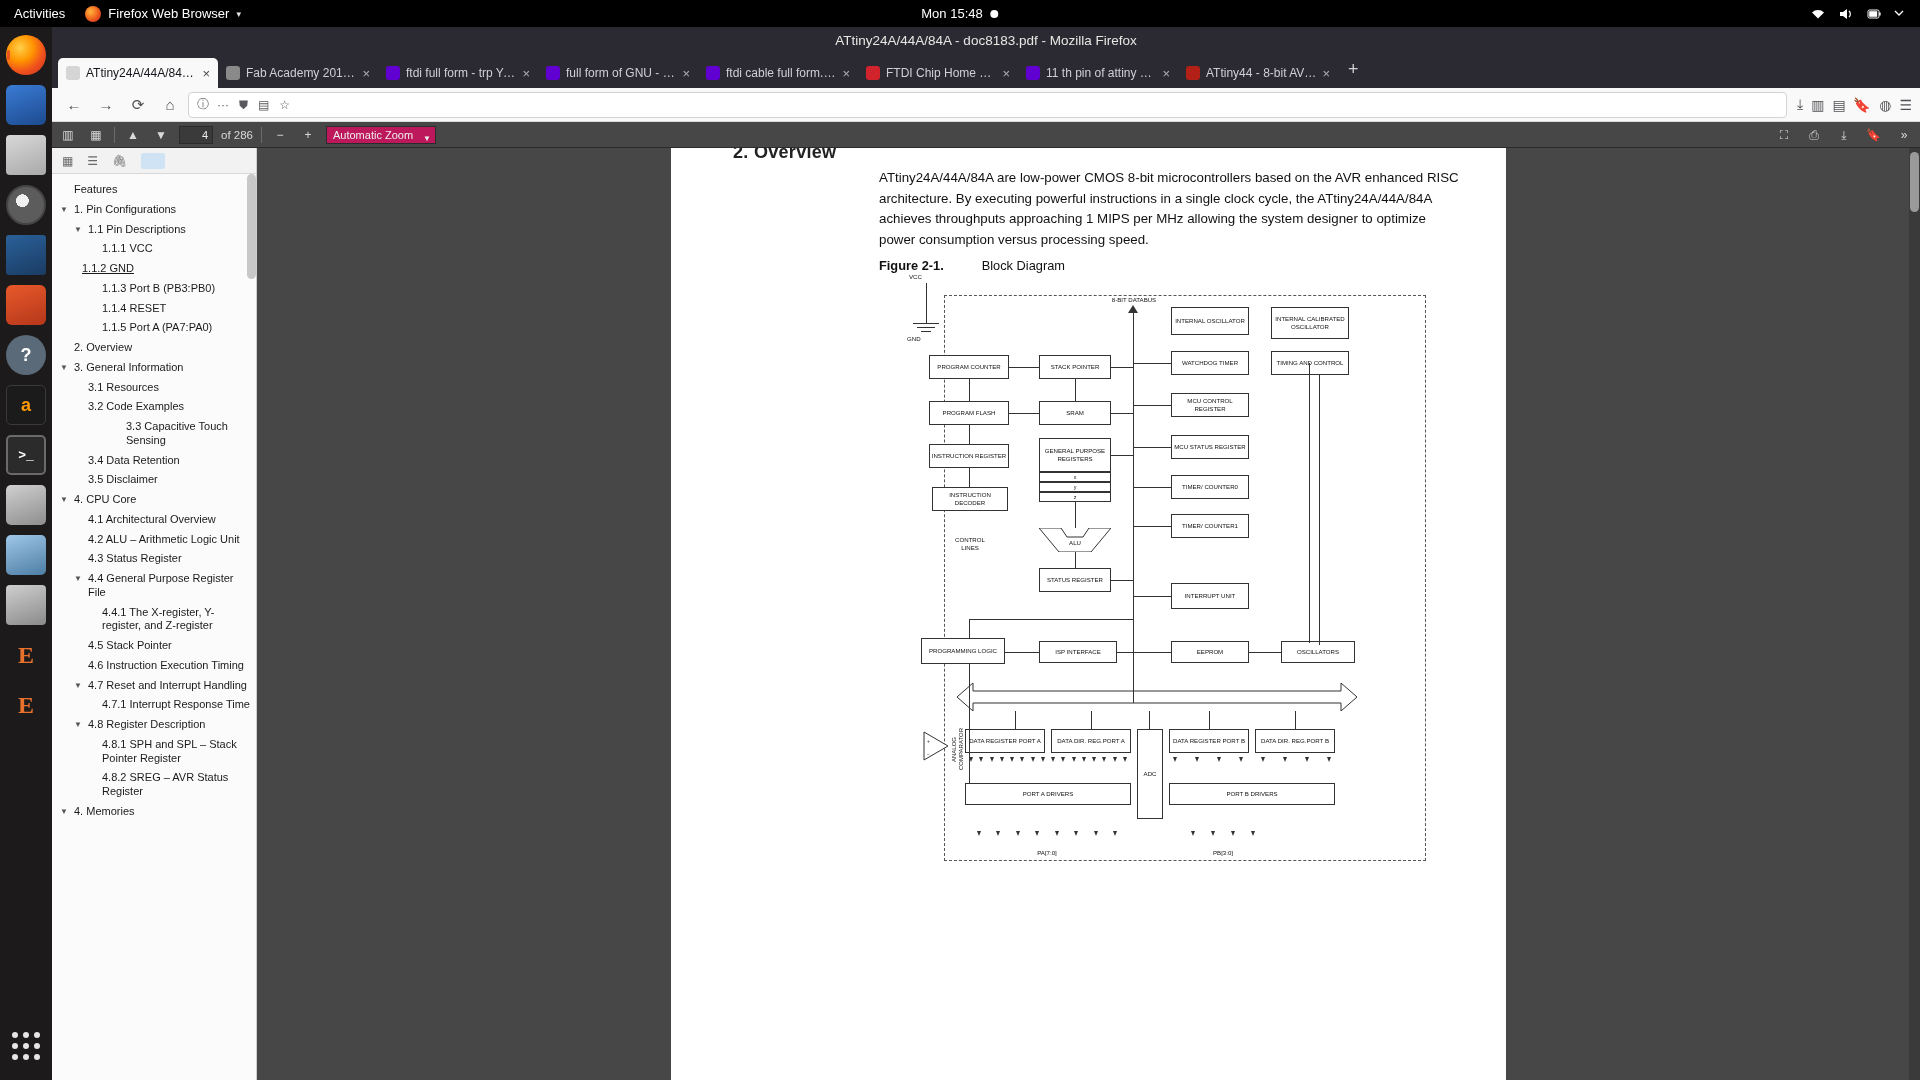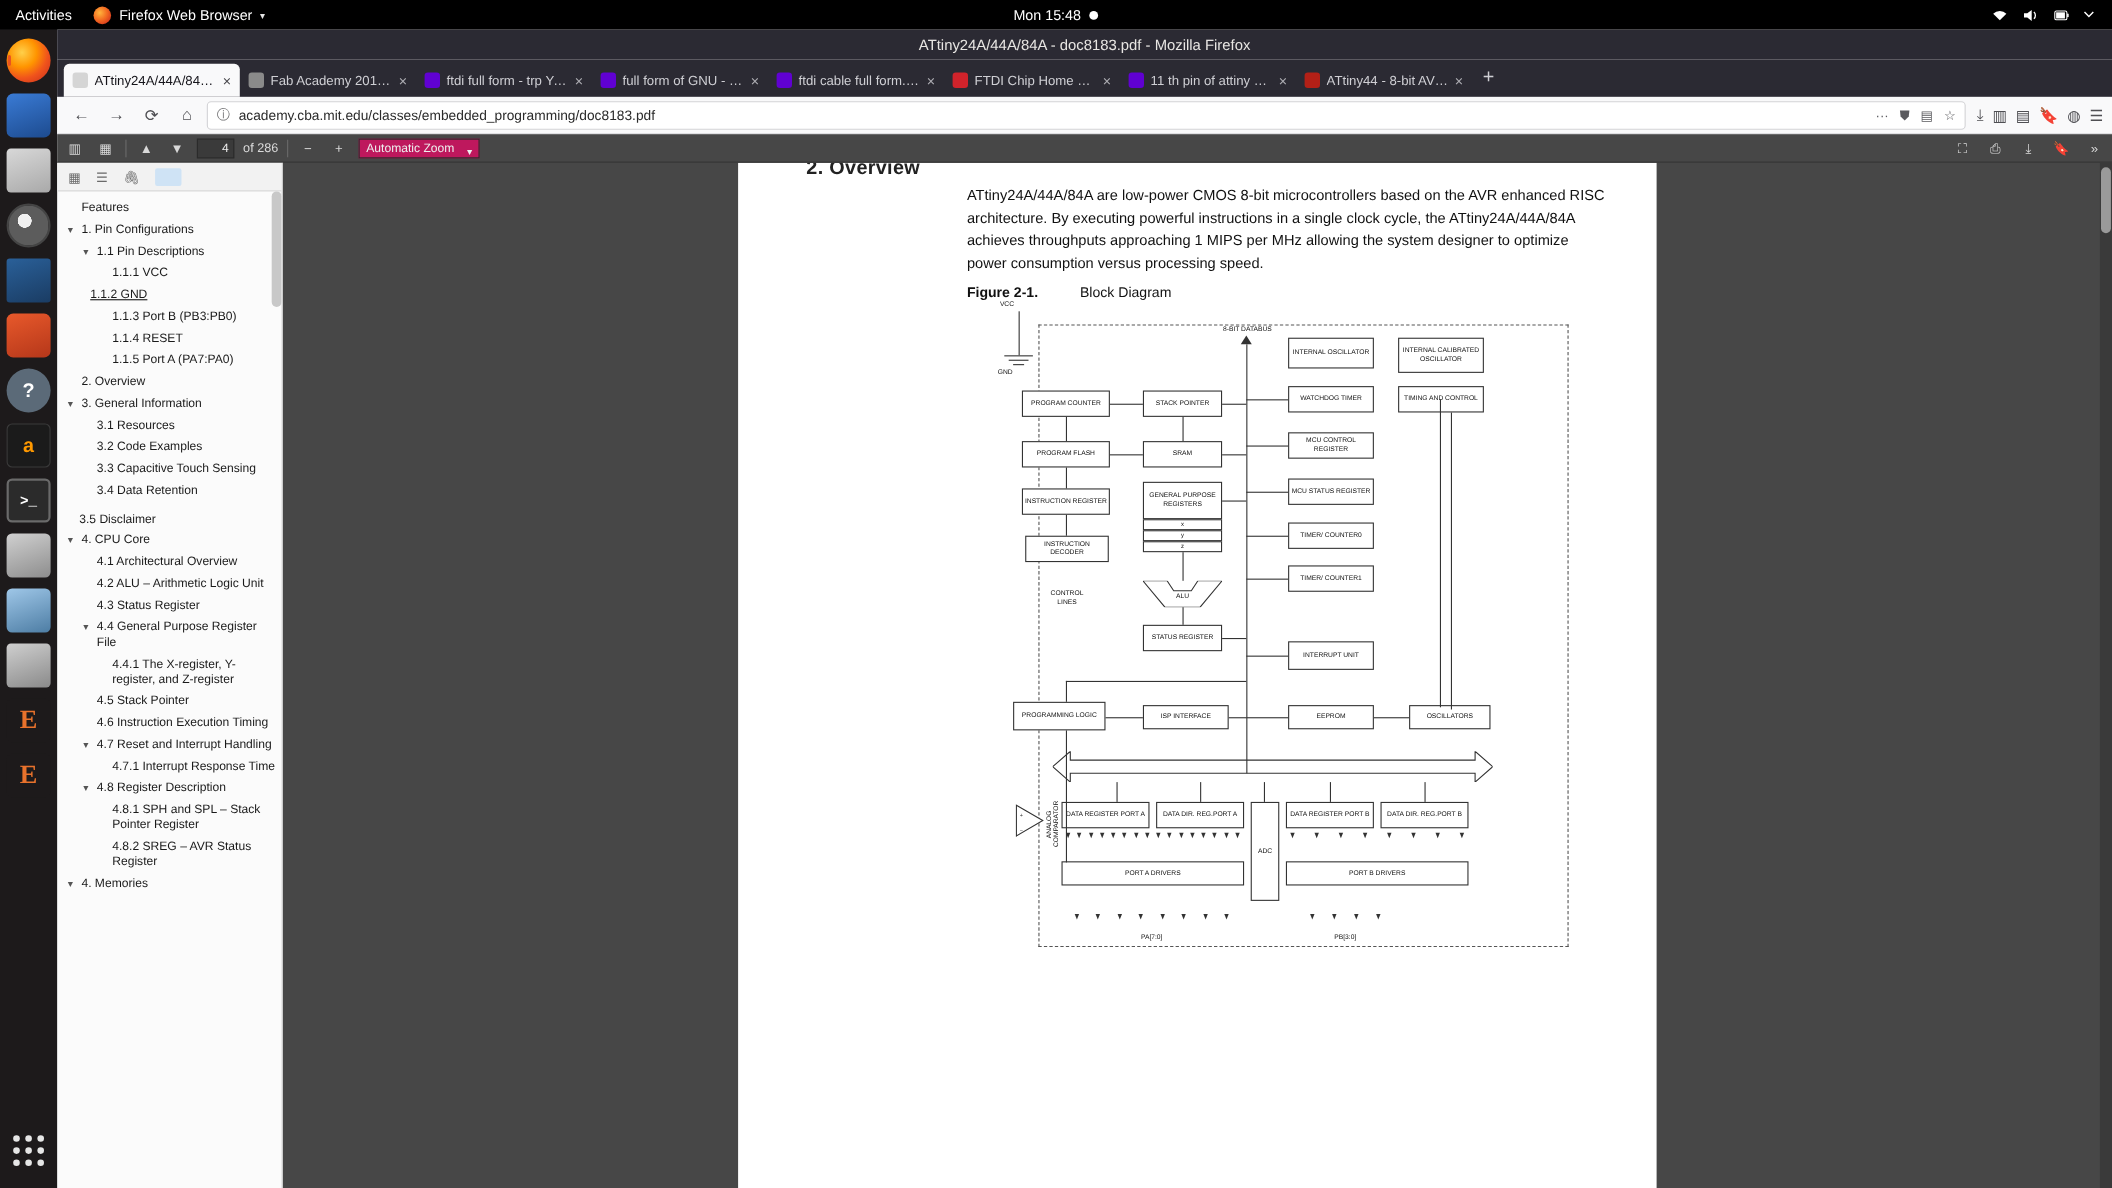--- a/index.html
+++ b/index.html
@@ -252,21 +252,20 @@
     <div class="newtab">+</div>
   </div>
 
   <div class="navbar">
     <div class="navbtn">←</div>
     <div class="navbtn">→</div>
     <div class="navbtn">⟳</div>
     <div class="navbtn">⌂</div>
     <div class="urlbar">
       <span class="lock">ⓘ</span>
-      <span class="url-text">academy.cba.mit.edu/classes/embedded_programming/doc8183.pdf</span>
       <span class="url-icons">
         <span>···</span>
         <span>⛊</span>
         <span>▤</span>
         <span>☆</span>
       </span>
     </div>
     <div class="navbar-right">
       <span>⤓</span>
       <span>▥</span>
@@ -352,29 +351,29 @@
             <span class="ol-label">3. General Information</span>
           </div>
           <div class="ol-item" style="padding-left: 20px;">
             <span class="ol-tw"></span>
             <span class="ol-label">3.1 Resources</span>
           </div>
           <div class="ol-item" style="padding-left: 20px;">
             <span class="ol-tw"></span>
             <span class="ol-label">3.2 Code Examples</span>
           </div>
-          <div class="ol-item" style="padding-left: 20px;">
+          <div class="ol-item" style="padding-left: 20px; margin-left: 38px;">
             <span class="ol-tw"></span>
             <span class="ol-label">3.3 Capacitive Touch Sensing</span>
           </div>
           <div class="ol-item" style="padding-left: 20px;">
             <span class="ol-tw"></span>
             <span class="ol-label">3.4 Data Retention</span>
           </div>
-          <div class="ol-item" style="padding-left: 20px; flex-direction: column;">
+          <div class="ol-item" style="padding-left: 20px;">
             <span class="ol-tw"></span>
             <span class="ol-label">3.5 Disclaimer</span>
           </div>
           <div class="ol-item" style="padding-left: 6px;">
             <span class="ol-tw">▼</span>
             <span class="ol-label">4. CPU Core</span>
           </div>
           <div class="ol-item" style="padding-left: 20px;">
             <span class="ol-tw"></span>
             <span class="ol-label">4.1 Architectural Overview</span>

